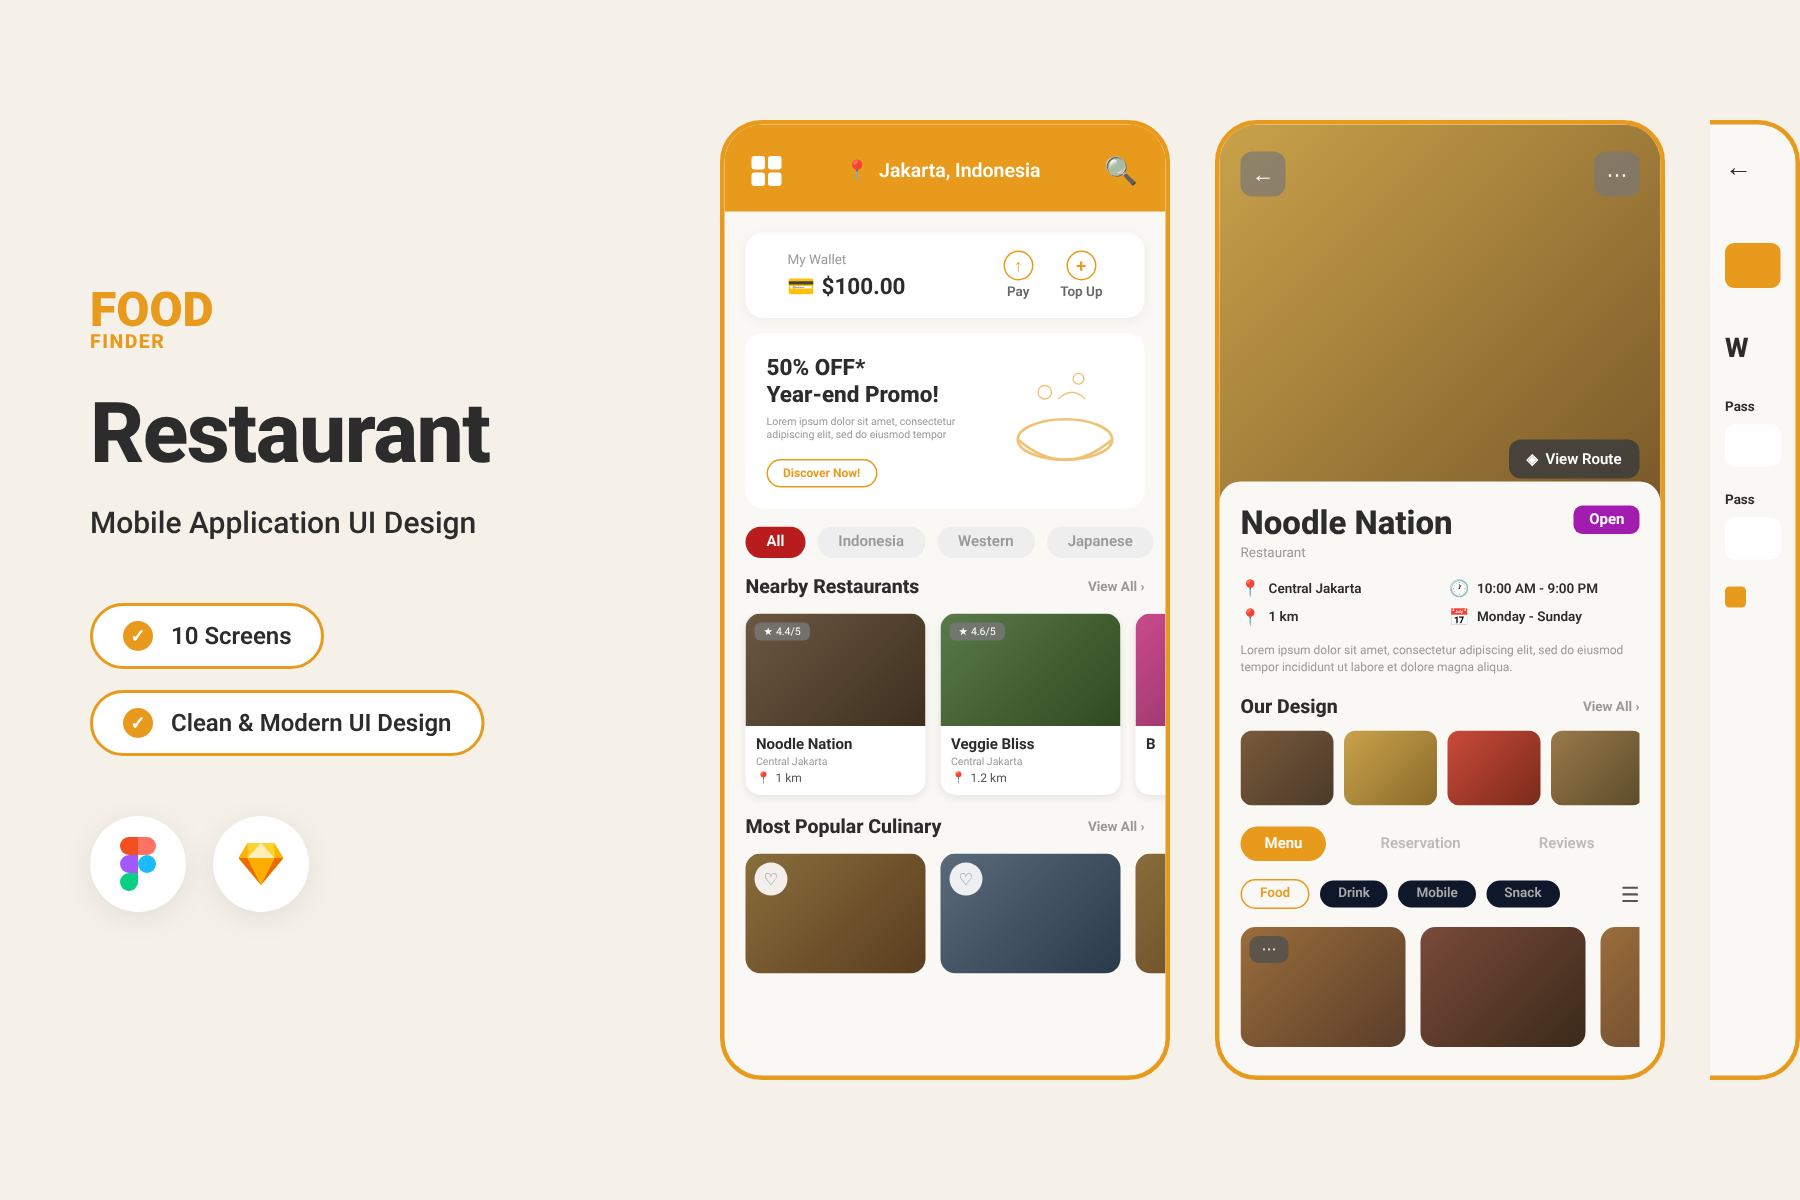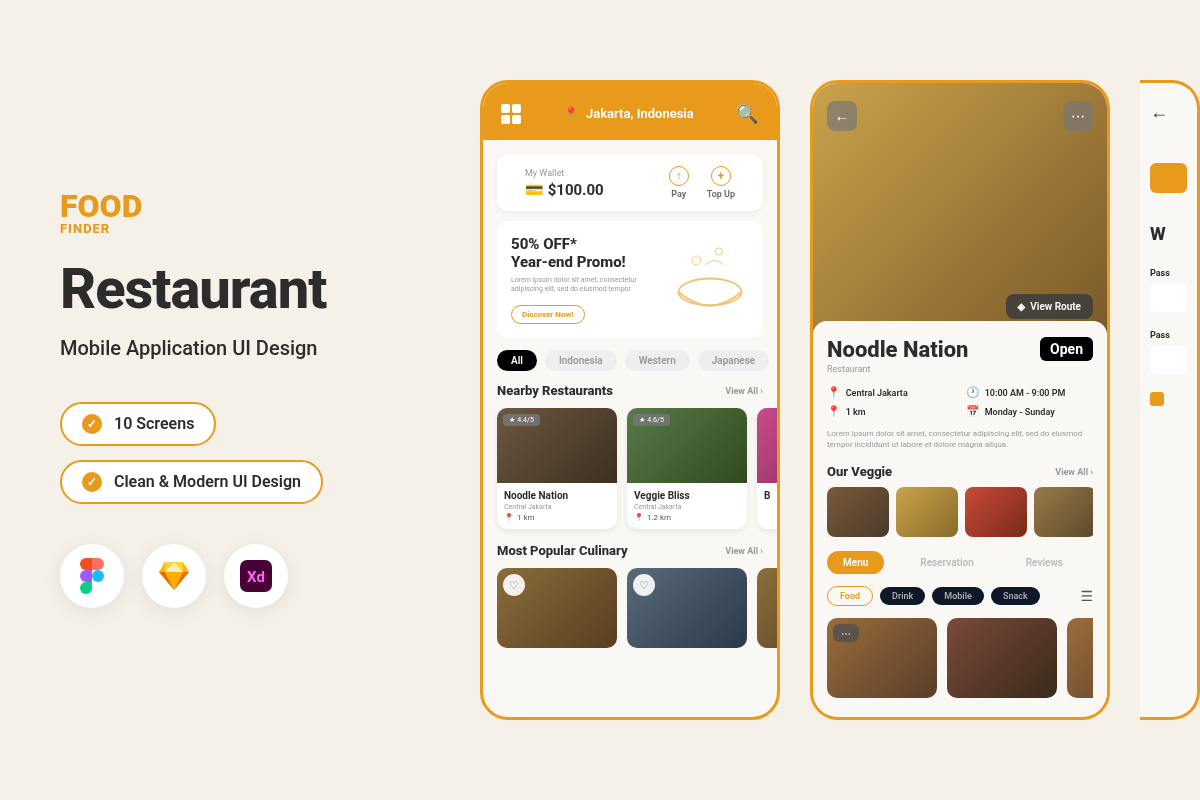--- a/index.html
+++ b/index.html
@@ -28,21 +28,21 @@
 .wallet-actions{display:flex;gap:18px}
 .wallet-action{text-align:center;font-size:9px;color:#666;font-weight:600}
 .wallet-action-icon{width:20px;height:20px;border:1.5px solid #E89A1C;border-radius:50%;margin:0 auto 3px;display:flex;align-items:center;justify-content:center;color:#E89A1C;font-size:12px}
 .promo{margin:0 14px 12px;background:#fff;border-radius:12px;padding:14px;position:relative;overflow:hidden}
 .promo-title{font-size:15px;font-weight:800;color:#2C2C2C}
 .promo-desc{font-size:7px;color:#999;margin:5px 0 8px;max-width:130px;line-height:1.3}
 .promo-btn{display:inline-block;border:1.5px solid #E89A1C;color:#E89A1C;font-size:8px;font-weight:700;padding:4px 10px;border-radius:14px}
 .promo-art{position:absolute;right:8px;top:8px;width:90px;height:90px;opacity:0.6}
 .filter-row{display:flex;gap:8px;padding:0 14px 12px;overflow:hidden}
 .filter-pill{padding:5px 14px;border-radius:16px;font-size:10px;font-weight:600;background:#eee;color:#999;white-space:nowrap}
-.filter-pill.active{background:#000000;color:#fff}
+.filter-pill.active{background:#b91c1c;color:#fff}
 .section-header{display:flex;justify-content:space-between;align-items:center;padding:0 14px 10px}
 .section-title{font-size:13px;font-weight:800;color:#2C2C2C}
 .view-all{font-size:9px;color:#999;font-weight:700}
 .resto-row{display:flex;gap:10px;padding:0 14px 14px;overflow:hidden}
 .resto-card{width:120px;flex-shrink:0;background:#fff;border-radius:10px;overflow:hidden;box-shadow:0 2px 6px rgba(0,0,0,0.08)}
 .resto-img{height:75px;background:linear-gradient(135deg,#6b5842,#3d2f1f);position:relative}
 .resto-img.green{background:linear-gradient(135deg,#5a7a4a,#2f4a1f)}
 .rating-badge{position:absolute;top:6px;left:6px;background:rgba(120,120,120,0.8);color:#fff;font-size:7px;padding:2px 6px;border-radius:4px;display:flex;align-items:center;gap:2px}
 .resto-info{padding:7px}
 .resto-name{font-size:10px;font-weight:700;color:#2C2C2C}
@@ -53,21 +53,21 @@
 .heart{position:absolute;top:6px;left:6px;width:22px;height:22px;background:rgba(255,255,255,0.9);border-radius:50%;display:flex;align-items:center;justify-content:center;font-size:11px;color:#888}
 
 .phone2{width:300px;height:640px;border:3px solid #E89A1C;border-radius:28px;background:#FAF8F4;overflow:hidden;flex-shrink:0}
 .hero{height:250px;background:linear-gradient(135deg,#c9a24a,#7a5a2a);position:relative}
 .back-btn{position:absolute;top:18px;left:14px;width:30px;height:30px;background:rgba(120,120,120,0.7);border-radius:8px;display:flex;align-items:center;justify-content:center;color:#fff;font-size:15px}
 .more-btn{position:absolute;top:18px;right:14px;width:30px;height:30px;background:rgba(120,120,120,0.7);border-radius:8px;display:flex;align-items:center;justify-content:center;color:#fff;font-size:14px}
 .view-route{position:absolute;bottom:14px;right:14px;background:rgba(60,60,60,0.85);color:#fff;font-size:10px;font-weight:600;padding:7px 12px;border-radius:8px;display:flex;align-items:center;gap:5px}
 .detail-card{background:#FAF8F4;margin-top:-12px;border-radius:14px 14px 0 0;padding:16px 14px;position:relative}
 .detail-header{display:flex;justify-content:space-between;align-items:flex-start;margin-bottom:2px}
 .detail-name{font-size:22px;font-weight:800;color:#2C2C2C}
-.open-badge{background:#000000;color:#fff;font-size:14px;font-weight:700;padding:4px 10px;border-radius:6px}
+.open-badge{background:#a21caf;color:#fff;font-size:10px;font-weight:700;padding:4px 10px;border-radius:6px}
 .detail-type{font-size:9px;color:#999;margin-bottom:12px}
 .info-grid{display:grid;grid-template-columns:1fr 1fr;gap:6px 12px;margin-bottom:10px}
 .info-item{display:flex;align-items:center;gap:5px;font-size:9px;font-weight:600;color:#2C2C2C}
 .info-item svg,.info-item .ic{color:#E89A1C;font-size:11px}
 .detail-desc{font-size:8px;color:#999;line-height:1.4;margin-bottom:14px}
 .gallery-row{display:flex;gap:7px;margin-bottom:14px;overflow:hidden}
 .gallery-img{width:62px;height:50px;border-radius:8px;background:linear-gradient(135deg,#7a5a3a,#4a3a2a);flex-shrink:0}
 .tab-row{display:flex;gap:20px;margin-bottom:12px;align-items:center}
 .tab{font-size:10px;font-weight:600;color:#bbb;padding:6px 16px;border-radius:16px}
 .tab.active{background:#E89A1C;color:#fff}
@@ -120,26 +120,20 @@
       <svg width="30" height="28" viewBox="0 0 30 28">
           <path d="M6 0L15 0L24 0L30 10L15 28L0 10L6 0Z" fill="#FDB300"></path>
           <path d="M6 10L15 28L0 10H6Z" fill="#EA6C00"></path>
           <path d="M24 10L15 28L30 10H24Z" fill="#EA6C00"></path>
           <path d="M6 10H24L15 28L6 10Z" fill="#FDAD00"></path>
           <path d="M15 0L6 0L6 10L15 0Z" fill="#FDD231"></path>
           <path d="M15 0L24 0L24 10L15 0Z" fill="#FDD231"></path>
           <path d="M15 0L6 10H24L15 0Z" fill="#FEEEB7"></path>
         </svg>
     </div>
-    <div class="tool">
-      <svg width="32" height="32" viewBox="0 0 32 32">
-          <rect width="32" height="32" rx="7" fill="#470137"></rect>
-          <text x="16" y="22" font-size="15" font-weight="700" fill="#FF61F6" text-anchor="middle">Xd</text>
-        </svg>
-    </div>
   </div>
 </div>
 
 <div class="phones">
 
   <div class="phone">
     <div class="phone-header">
       <div class="grid-icon">
           <span></span>
           <span></span>
@@ -262,21 +256,21 @@
             <span class="ic">📍</span>
             <span>1 km</span>
           </div>
         <div class="info-item">
             <span class="ic">📅</span>
             <span>Monday - Sunday</span>
           </div>
       </div>
       <div class="detail-desc">Lorem ipsum dolor sit amet, consectetur adipiscing elit, sed do eiusmod tempor incididunt ut labore et dolore magna aliqua.</div>
       <div class="section-header" style="padding:0 0 8px">
-        <span class="section-title">Our Veggie</span>
+        <span class="section-title">Our Design</span>
         <span class="view-all"><span>View All</span> ›</span>
       </div>
       <div class="gallery-row">
         <div class="gallery-img"></div>
         <div class="gallery-img" style="background:linear-gradient(135deg,#c9a24a,#8a6a2a)"></div>
         <div class="gallery-img" style="background:linear-gradient(135deg,#c94a3a,#7a2a1a)"></div>
         <div class="gallery-img" style="background:linear-gradient(135deg,#9a7a4a,#5a4a2a)"></div>
       </div>
       <div class="tab-row">
         <span class="tab active">Menu</span>

